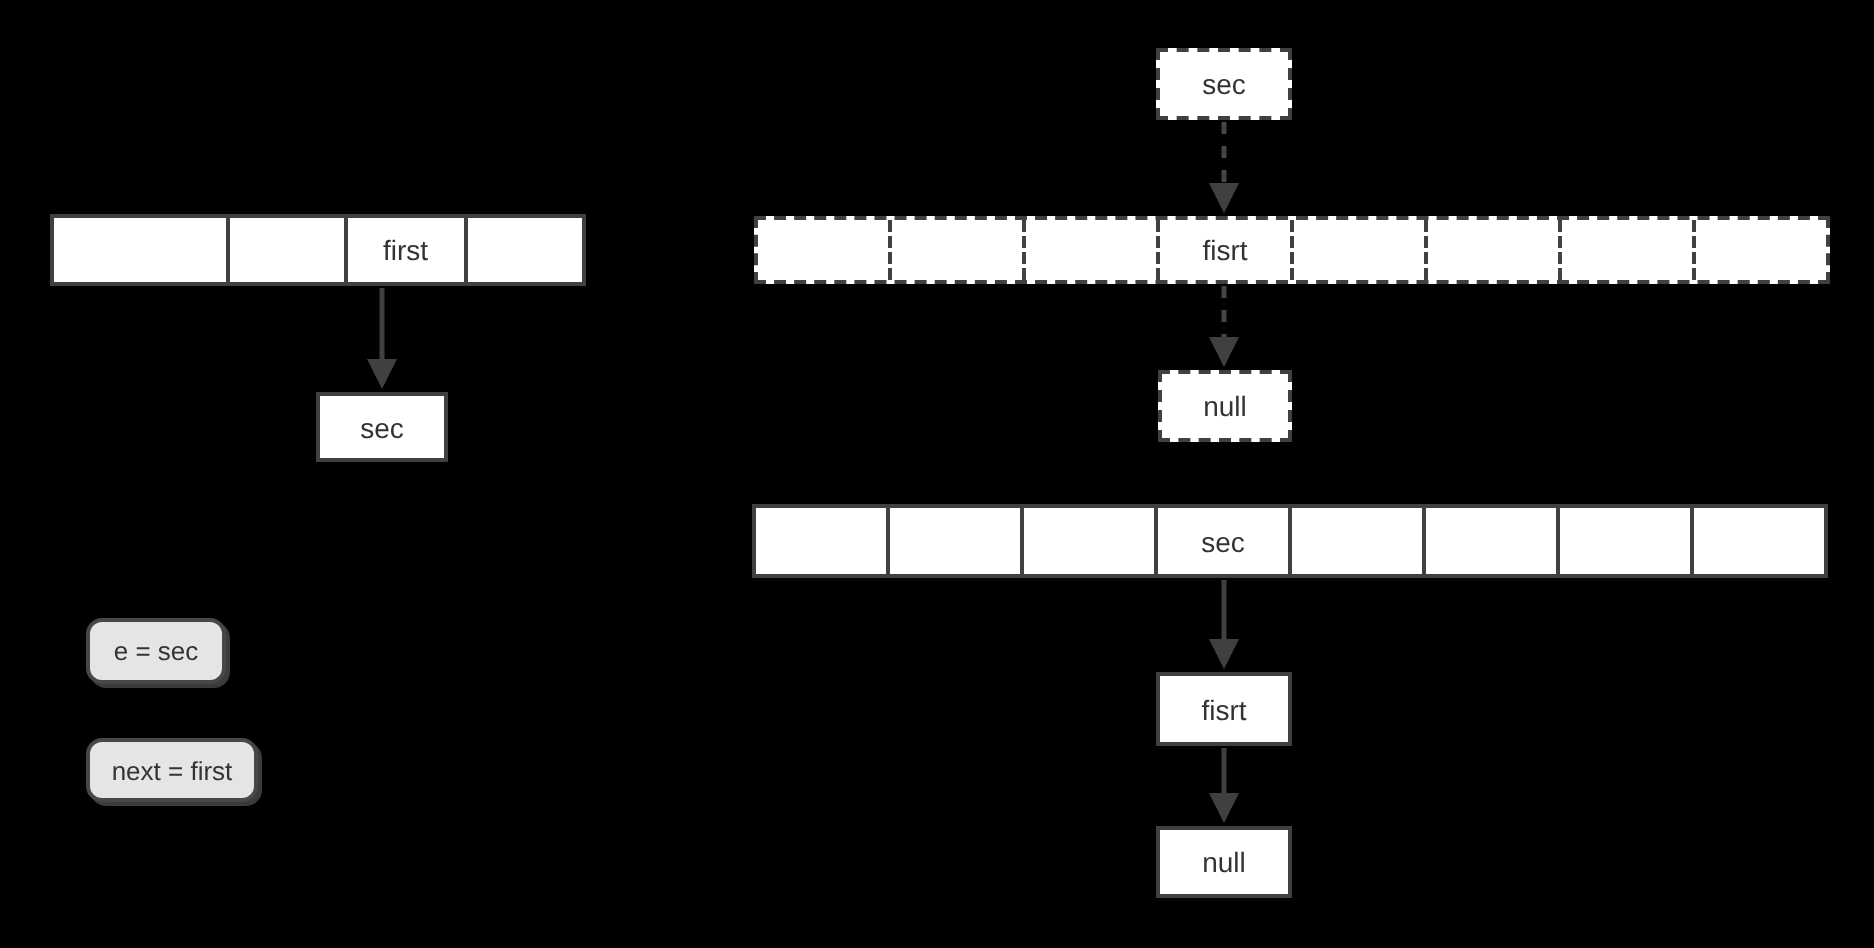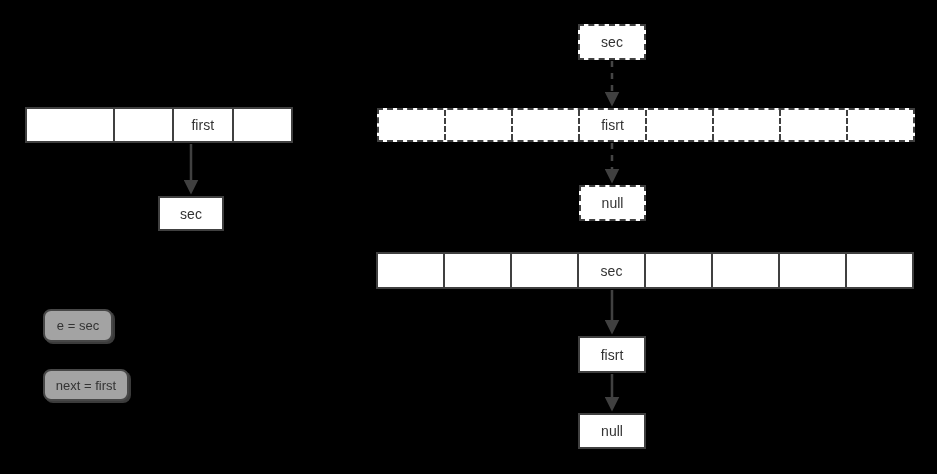--- a/index.html
+++ b/index.html
@@ -47,21 +47,21 @@
     align-items: center;
     justify-content: center;
     font-size: 14px;
     color: #333333;
   }
   .node.dashed { border-style: dashed; }
 
   
   .round-label {
     position: absolute;
-    background: #a3a3a3;
+    background: #e5e5e5;
     border: 2px solid #474747;
     border-radius: 8px;
     box-sizing: border-box;
     display: flex;
     align-items: center;
     justify-content: center;
     font-size: 13px;
     color: #333333;
     box-shadow: 2px 2px 0 rgba(130,130,130,0.45);
   }

